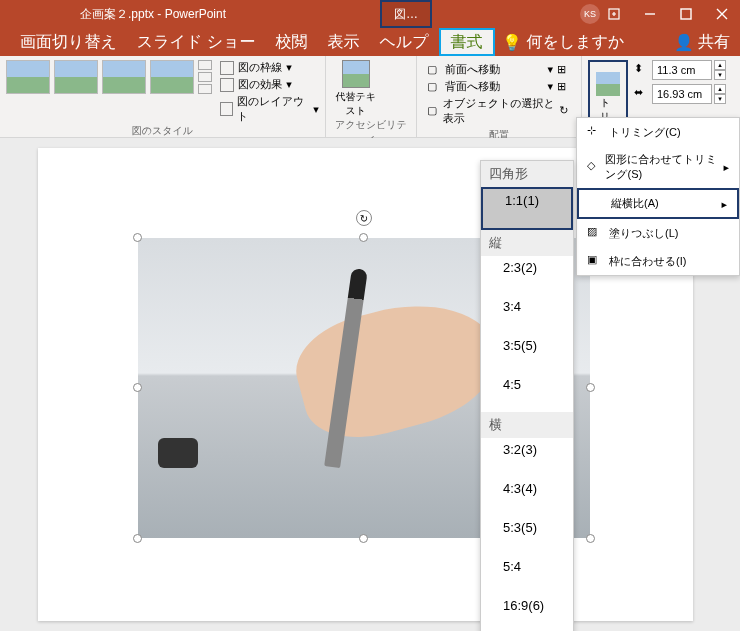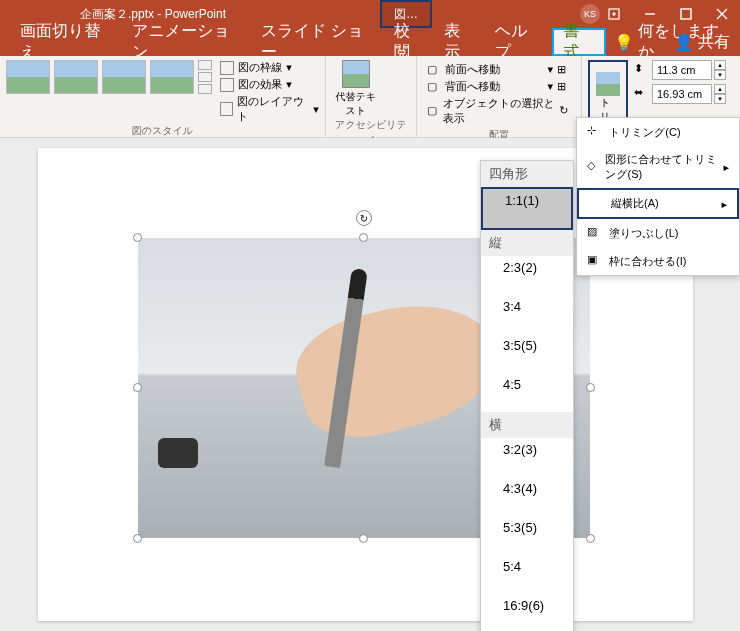--- a/index.html
+++ b/index.html
@@ -95,21 +95,20 @@
     <div class="win-btn">
         <svg width="12" height="12">
           <path d="M1 1l10 10M11 1L1 11" stroke-width="1.4"></path>
         </svg>
       </div>
   </div>
 </div>
 
 <div class="menubar">
   <div class="tab">画面切り替え</div>
-  <div class="tab">アニメーション</div>
   <div class="tab">スライド ショー</div>
   <div class="tab">校閲</div>
   <div class="tab">表示</div>
   <div class="tab">ヘルプ</div>
   <div class="tab active">書式</div>
   <div class="help-icon">
     <span>💡</span>
     <span>何をしますか</span>
   </div>
   <div class="share">

